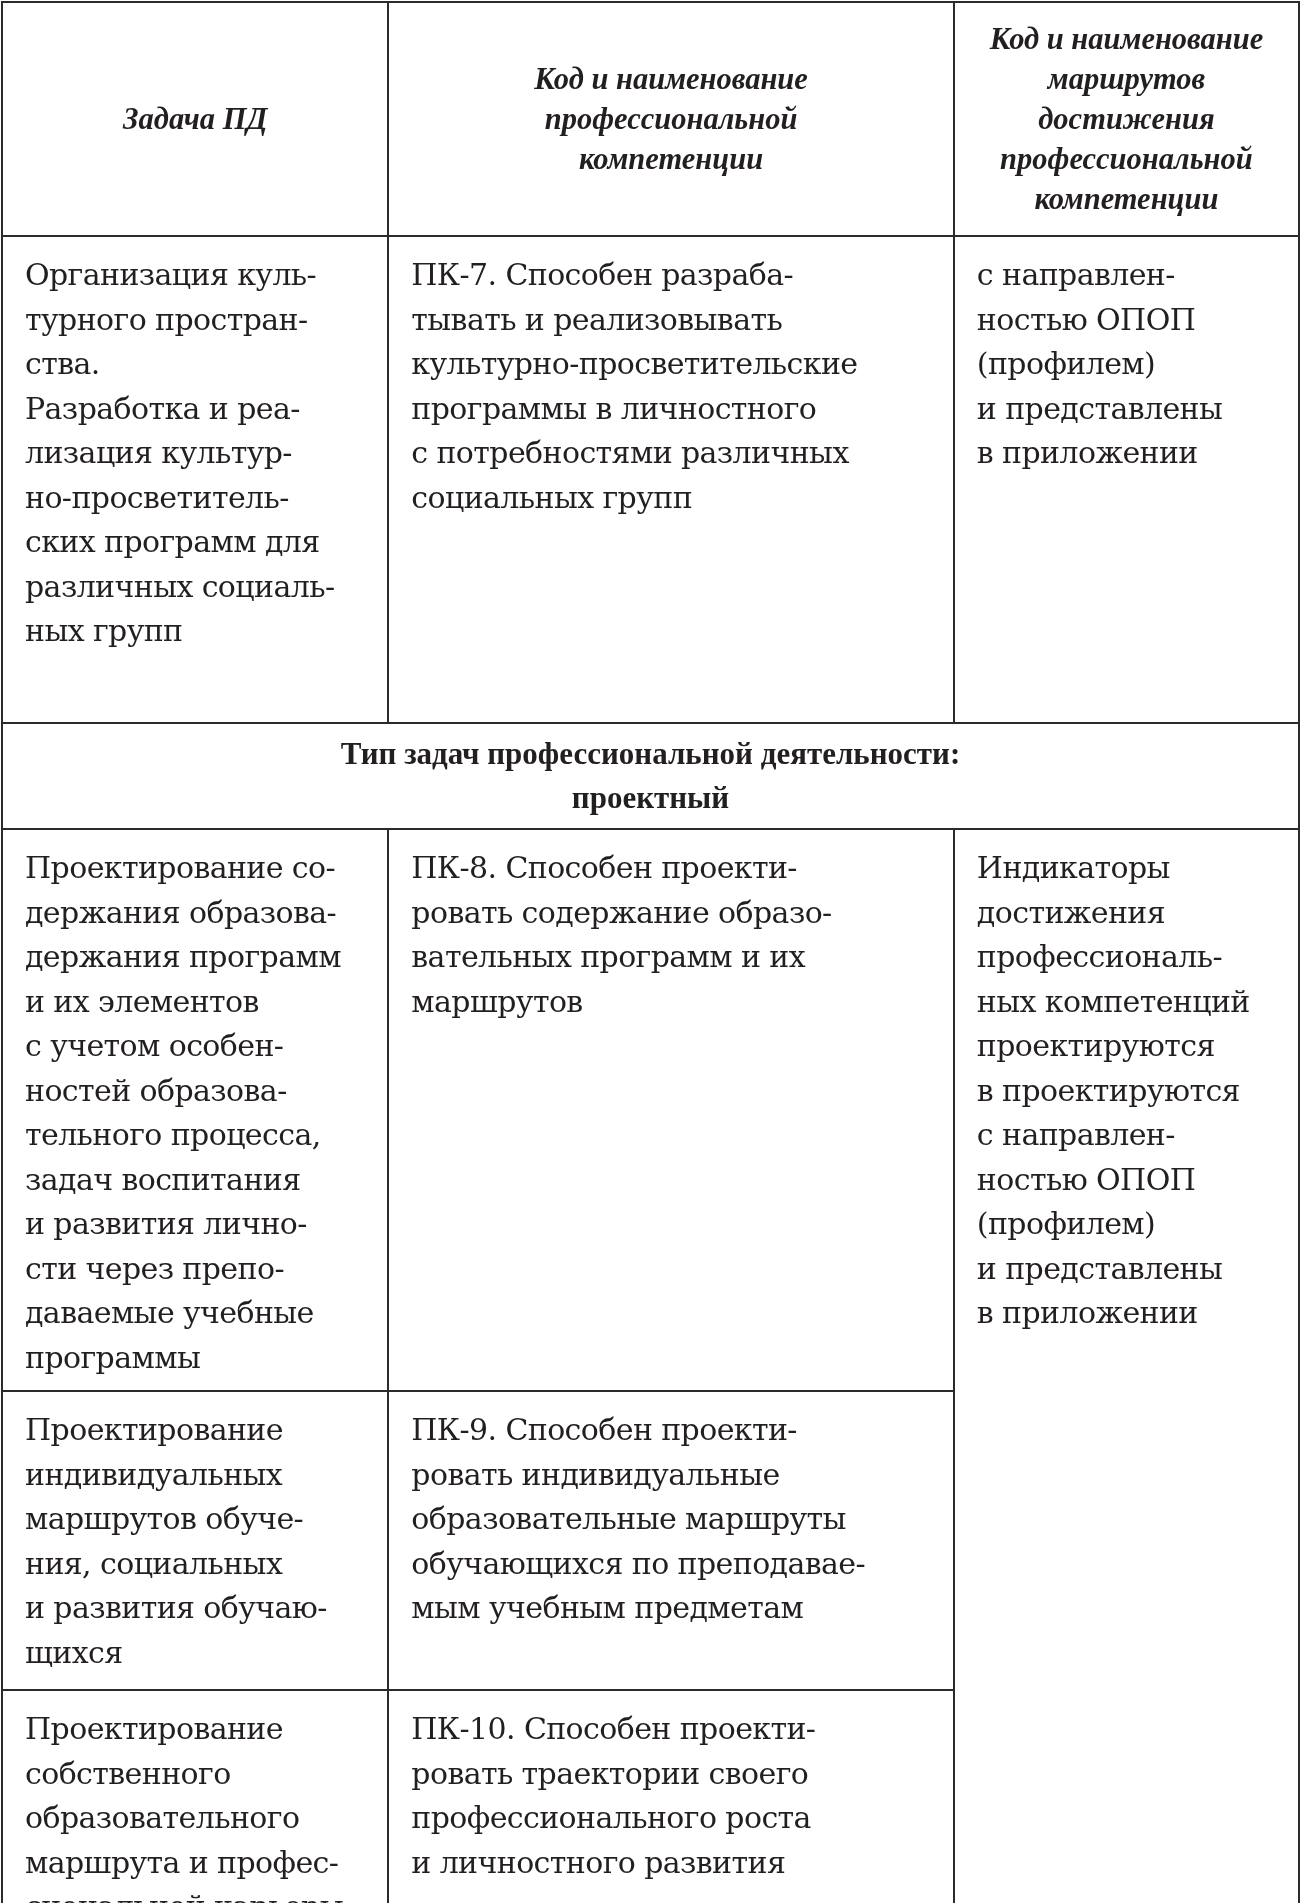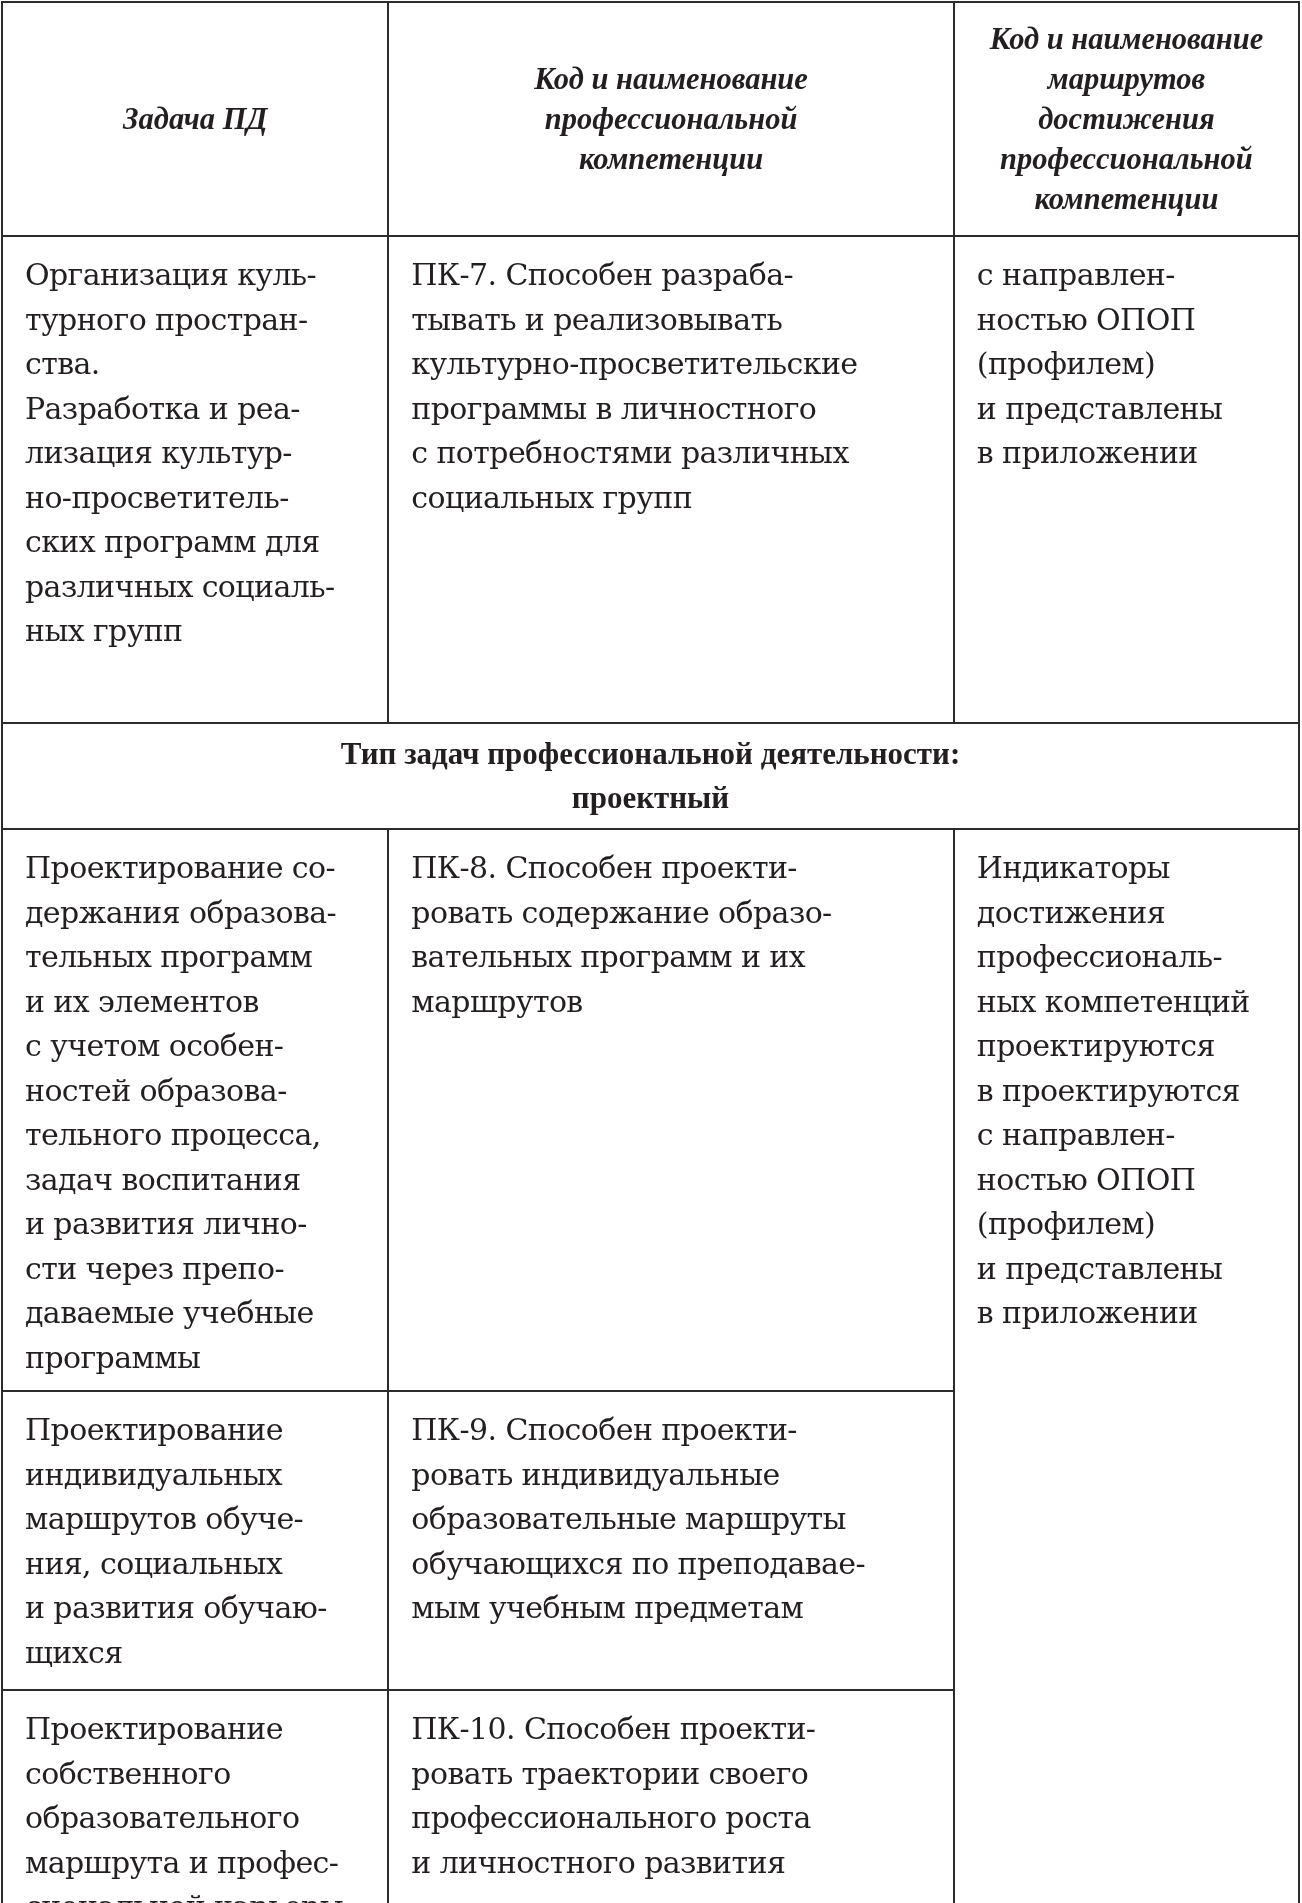--- a/index.html
+++ b/index.html
@@ -117,21 +117,21 @@
       <td class="section" colspan="3">
             <span class="line">Тип задач профессиональной деятельности:</span>
             <span class="line">проектный</span>
           </td>
     </tr>
 
     <tr class="row-pk8">
       <td>
             <span class="line">Проектирование со-</span>
             <span class="line">держания образова-</span>
-            <span class="line">тельных программ</span>
+            <span class="line">держания программ</span>
             <span class="line">и их элементов</span>
             <span class="line">с учетом особен-</span>
             <span class="line">ностей образова-</span>
             <span class="line">тельного процесса,</span>
             <span class="line">задач воспитания</span>
             <span class="line">и развития лично-</span>
             <span class="line">сти через препо-</span>
             <span class="line">даваемые учебные</span>
             <span class="line">программы</span>
           </td>

